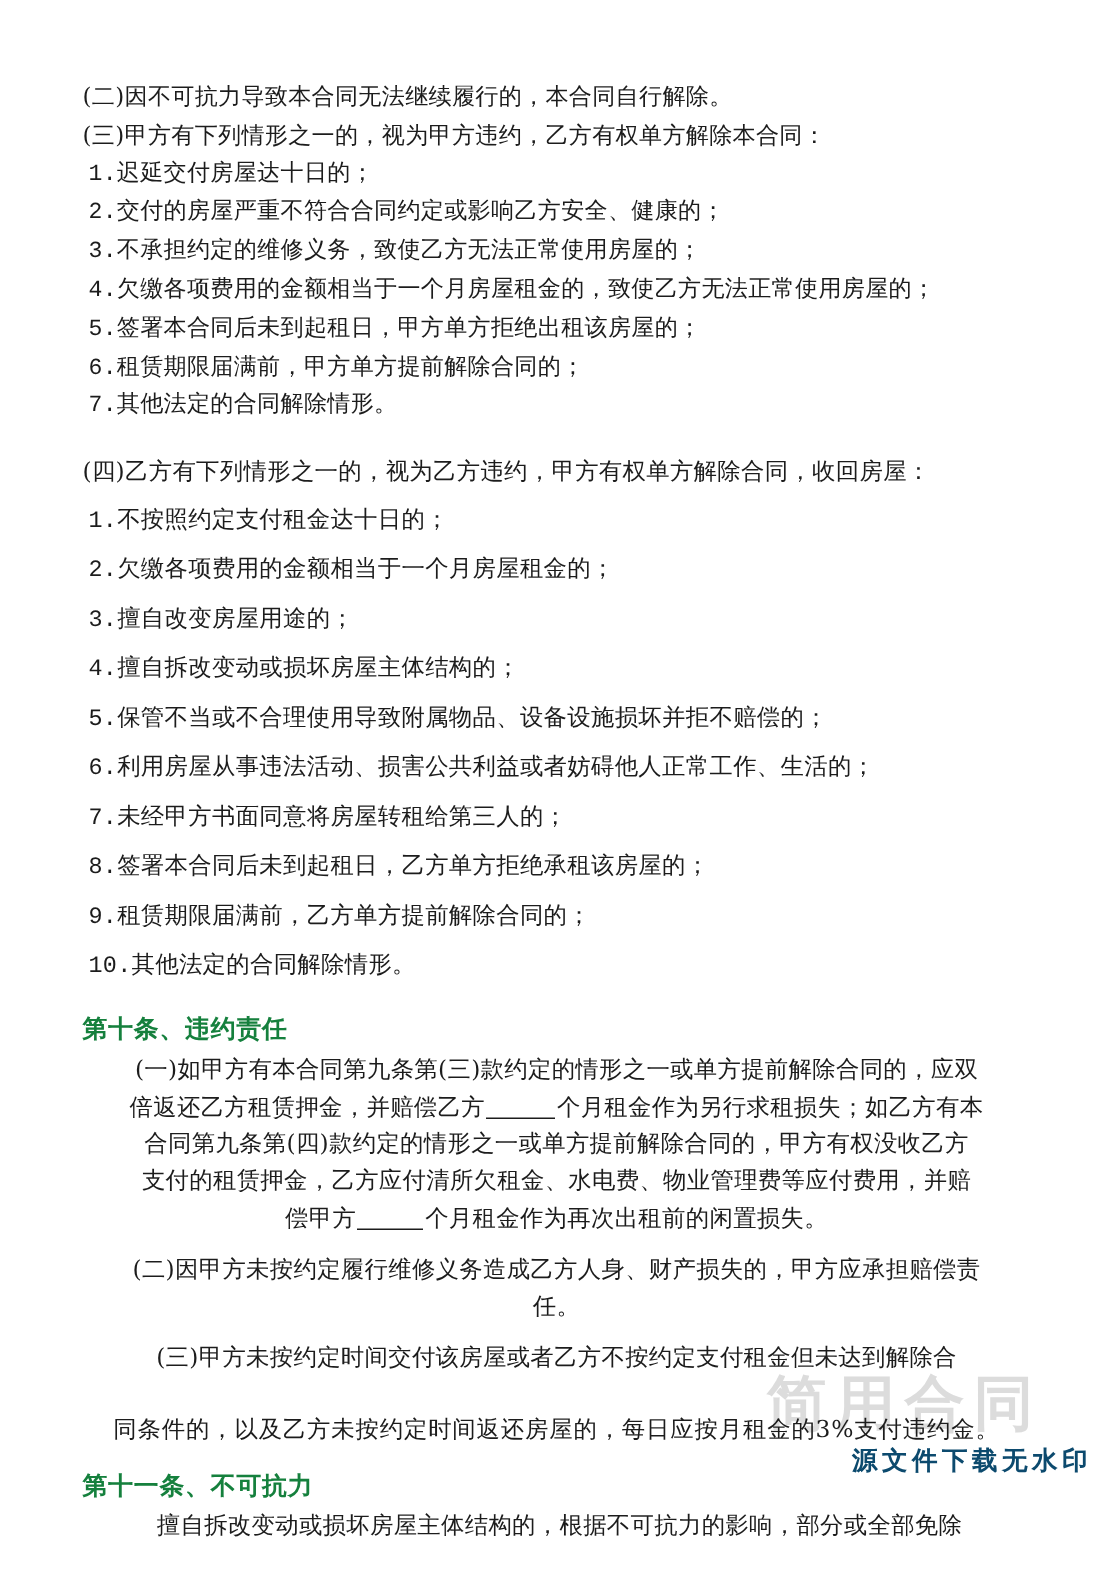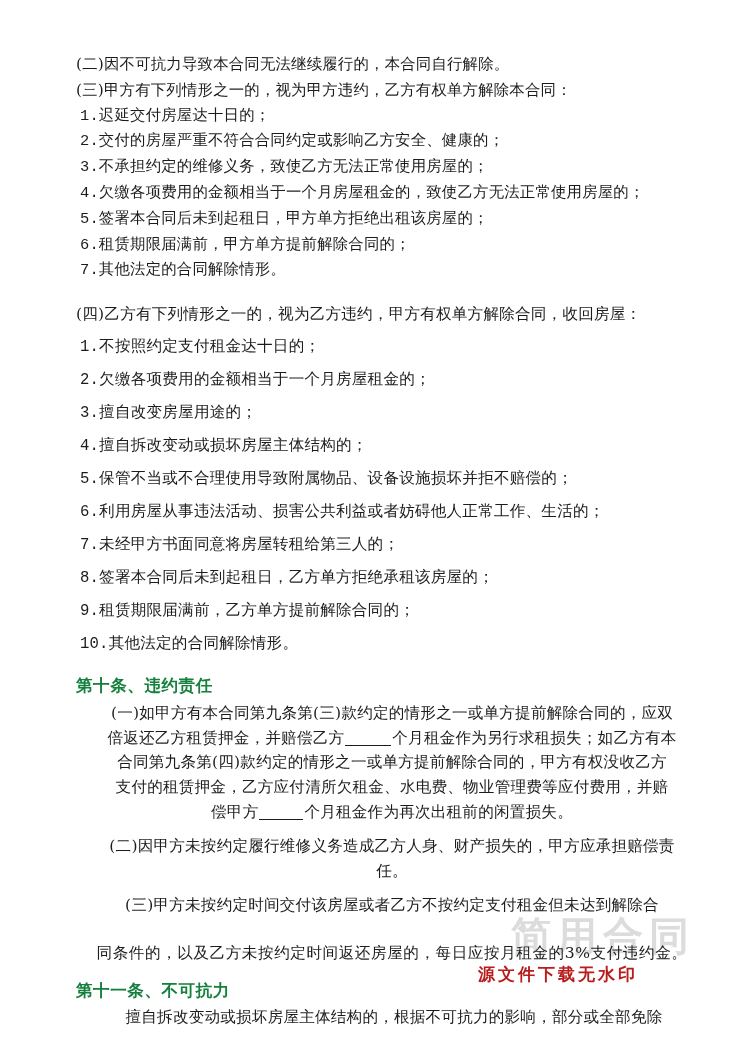--- a/index.html
+++ b/index.html
@@ -44,30 +44,30 @@
     line-height: 1;
     text-align: center;
     white-space: nowrap;
   }
   .watermark .wm-sub {
     margin-top: 10px;
     font-family: "DejaVu Sans", "Liberation Sans", sans-serif;
     font-weight: 700;
     font-size: 17px;
     letter-spacing: 3px;
-    color: #b91c1c;
+    color: #0c4a6e;
     line-height: 1;
-    text-align: left;
+    text-align: right;
     white-space: nowrap;
   }
 
   
   .content {
     position: absolute;
-    left: 76px;
+    left: 55px;
     top: 52px;
     width: 632px;
     z-index: 2;
   }
 
   .line {
     font-size: 15.4px;
     line-height: 26px;
     white-space: nowrap;
     letter-spacing: 0.2px;

